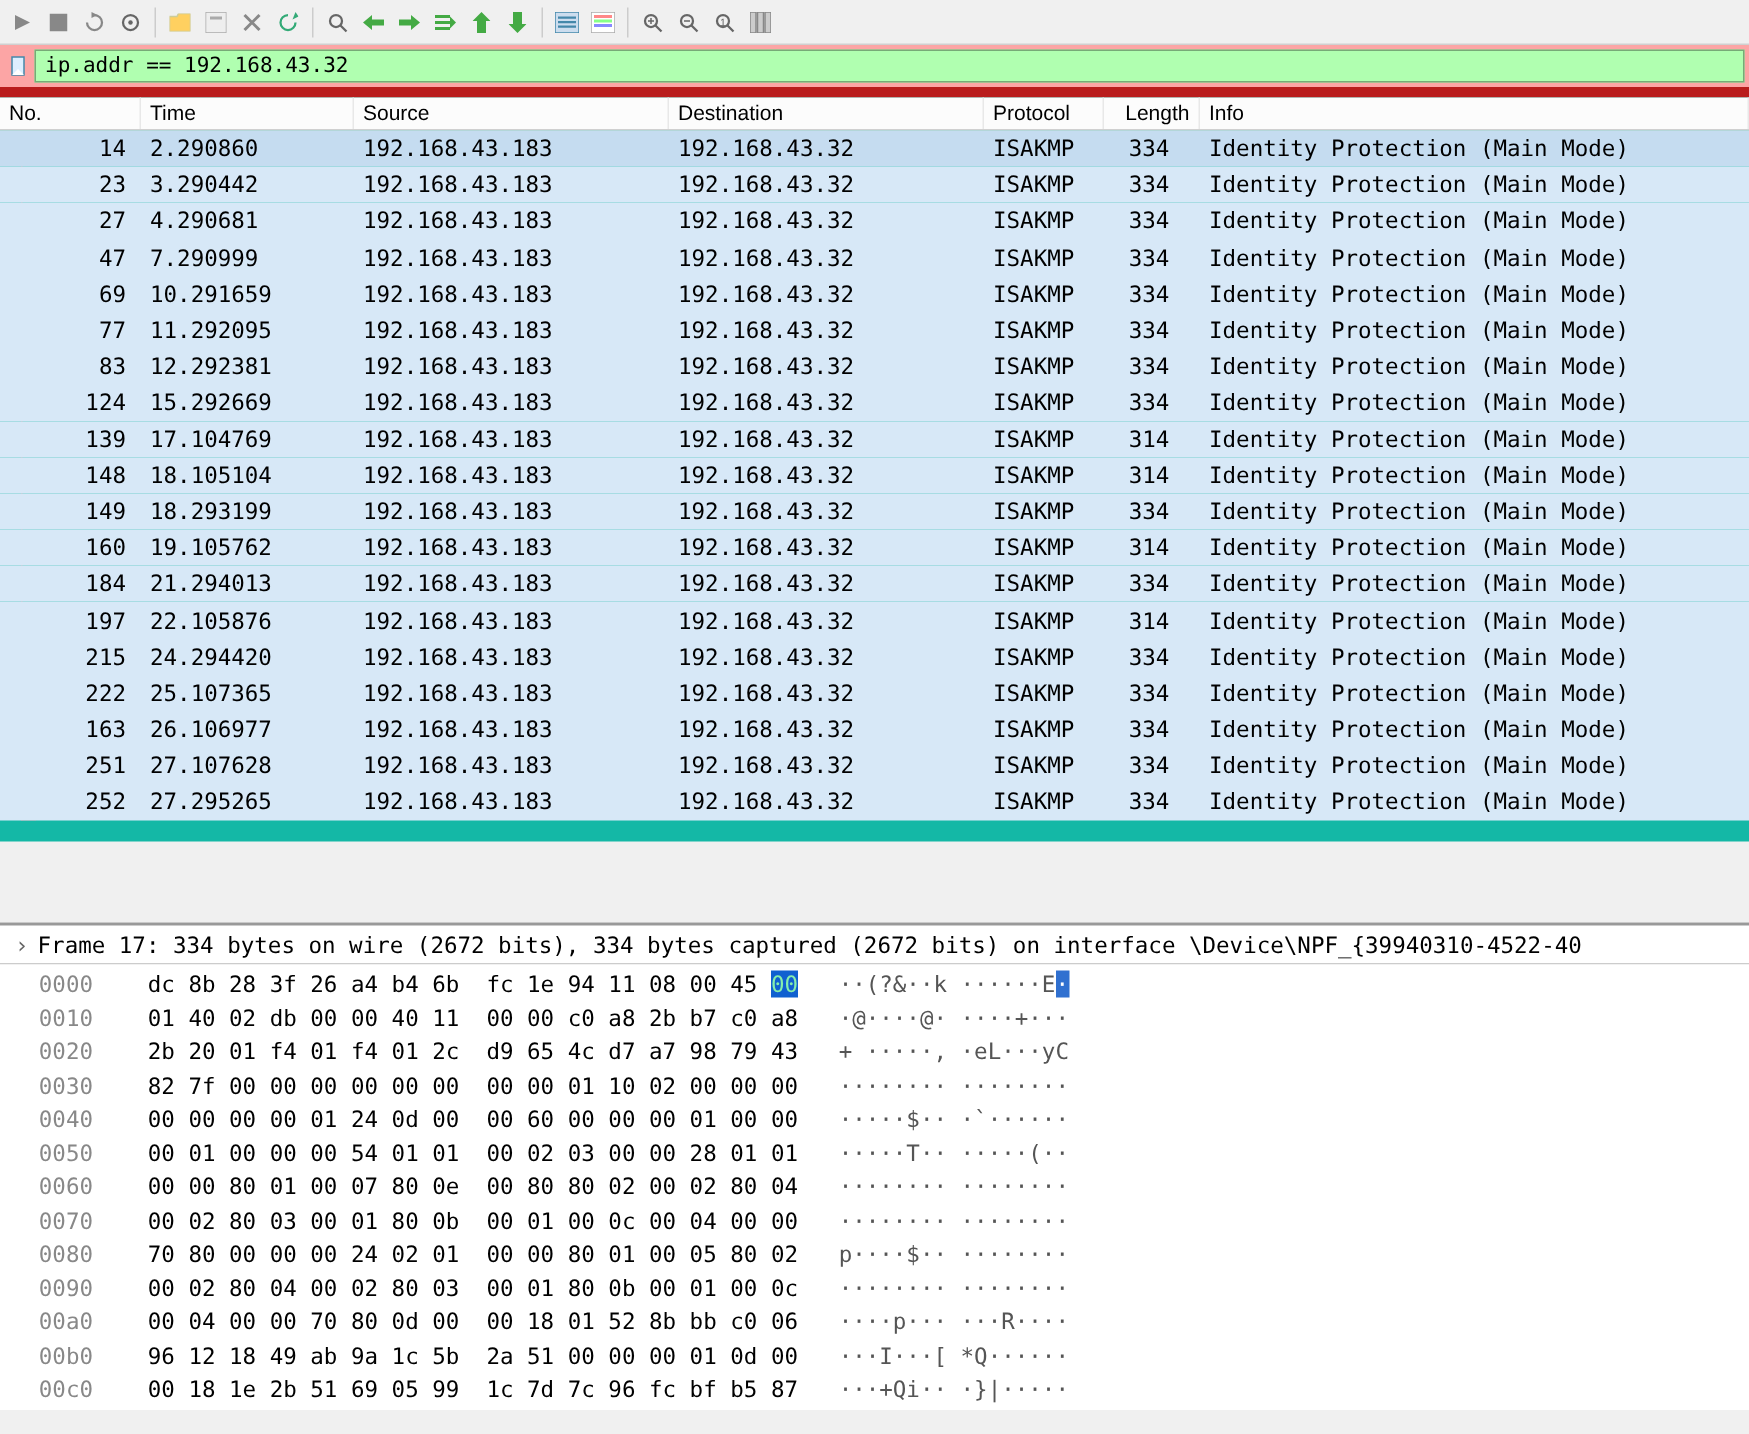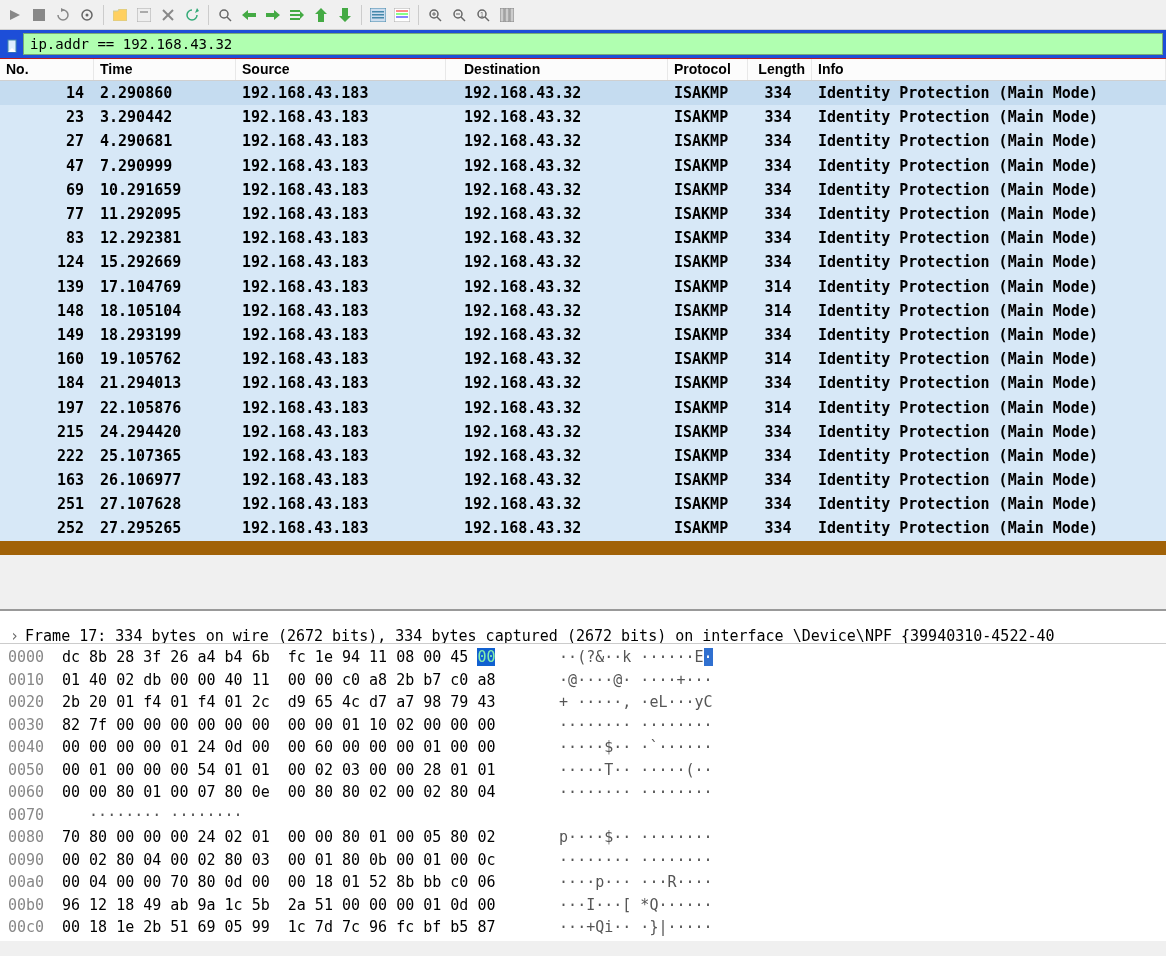--- a/index.html
+++ b/index.html
@@ -25,23 +25,23 @@
   height: 22px;
   display: flex;
   align-items: center;
   justify-content: center;
   cursor: pointer;
   border: 1px solid transparent;
 }
 .tb-sep { width: 1px; height: 20px; background: #ccc; margin: 0 3px; }
 .filter-bar {
   display: flex;
-  align-items: flex-end;
+  align-items: center;
   padding: 3px;
-  background: #1d4ed8;
+  background: #fca5a5;
   height: 28px;
 }
 .filter-icon {
   width: 18px;
   height: 18px;
   margin-right: 2px;
   display: flex;
   align-items: center;
   justify-content: center;
 }
@@ -49,41 +49,40 @@
   flex: 1;
   height: 22px;
   border: 1px solid #7a7;
   background: #b0ffb0;
   padding: 0 6px;
   font-family: "Consolas", monospace;
   font-size: 14px;
   outline: none;
 }
 .packet-list {
-  background: #a16207;
-  border-top: 1px solid #b91c1c;
-  font-weight: bold;
+  background: #14b8a6;
+  border-top: 7px solid #b91c1c;
 }
 .headers {
   display: flex;
   background: #fcfcfc;
   border-bottom: 1px solid #d0d0d0;
   height: 22px;
   font-size: 14px;
 }
 .headers div {
   padding: 2px 6px;
   border-right: 1px solid #e8e8e8;
   white-space: nowrap;
   overflow: hidden;
 }
 .col-no { width: 94px; text-align: left; }
 .col-time { width: 142px; }
 .col-src { width: 210px; }
-.col-dst { width: 210px; margin-left: 12px; }
+.col-dst { width: 210px; }
 .col-proto { width: 80px; }
 .col-len { width: 64px; text-align: right; }
 .col-info { flex: 1; }
 .plist-body { height: 474px; overflow: hidden; position: relative; }
 .prow {
   display: flex;
   height: 24.2px;
   font-family: "Consolas", monospace;
   font-size: 15px;
   align-items: center;
@@ -101,36 +100,36 @@
   width: 10px;
   border-left: 1px solid #888;
   border-top: 1px solid #888;
   border-bottom: 1px solid #888;
 }
 .details-pane {
   border-top: 2px solid #999;
   background: #fff;
   height: 28px;
   overflow: hidden;
-  padding: 16px 10px;
+  padding: 4px 10px;
   font-family: "Consolas", monospace;
   font-size: 15px;
   white-space: nowrap;
   margin-top: 54px;
   border-bottom: 1px solid #ccc;
 }
 .details-pane .expand { color: #666; margin-right: 6px; }
 .hex-pane {
   background: #fff;
   font-family: "Consolas", monospace;
   font-size: 15px;
   padding: 2px 8px;
   line-height: 22.5px;
 }
-.hex-row { display: flex; white-space: pre; }
+.hex-row { display: flex; white-space: pre; text-align: right; }
 .hex-offset { color: #888; width: 54px; }
 .hex-bytes { width: 470px; }
 .hex-ascii { color: #555; }
 .hex-hl { background: #1060d0; color: #86efac; }
 .hex-hl-asc { background: #3070d0; color: #fff; }
 svg { display: block; }
 </style>
 </head>
 <body>
 
@@ -466,19 +465,19 @@
 </div>
 
 <div class="hex-pane" id="hex-pane">
     <div class="hex-row"><span class="hex-offset">0000</span><span class="hex-bytes">dc 8b 28 3f 26 a4 b4 6b  fc 1e 94 11 08 00 45 <span class="hex-hl">00</span></span><span class="hex-ascii">   ··(?&amp;··k ······E<span class="hex-hl-asc">·</span></span></div>
     <div class="hex-row"><span class="hex-offset">0010</span><span class="hex-bytes">01 40 02 db 00 00 40 11  00 00 c0 a8 2b b7 c0 a8</span><span class="hex-ascii">   ·@····@· ····+···</span></div>
     <div class="hex-row"><span class="hex-offset">0020</span><span class="hex-bytes">2b 20 01 f4 01 f4 01 2c  d9 65 4c d7 a7 98 79 43</span><span class="hex-ascii">   + ·····, ·eL···yC</span></div>
     <div class="hex-row"><span class="hex-offset">0030</span><span class="hex-bytes">82 7f 00 00 00 00 00 00  00 00 01 10 02 00 00 00</span><span class="hex-ascii">   ········ ········</span></div>
     <div class="hex-row"><span class="hex-offset">0040</span><span class="hex-bytes">00 00 00 00 01 24 0d 00  00 60 00 00 00 01 00 00</span><span class="hex-ascii">   ·····$·· ·`······</span></div>
     <div class="hex-row"><span class="hex-offset">0050</span><span class="hex-bytes">00 01 00 00 00 54 01 01  00 02 03 00 00 28 01 01</span><span class="hex-ascii">   ·····T·· ·····(··</span></div>
     <div class="hex-row"><span class="hex-offset">0060</span><span class="hex-bytes">00 00 80 01 00 07 80 0e  00 80 80 02 00 02 80 04</span><span class="hex-ascii">   ········ ········</span></div>
-    <div class="hex-row"><span class="hex-offset">0070</span><span class="hex-ascii">   ········ ········</span></div>
+    <div class="hex-row"><span class="hex-offset">0070</span><span class="hex-bytes">00 02 80 03 00 01 80 0b  00 01 00 0c 00 04 00 00</span><span class="hex-ascii">   ········ ········</span></div>
     <div class="hex-row"><span class="hex-offset">0080</span><span class="hex-bytes">70 80 00 00 00 24 02 01  00 00 80 01 00 05 80 02</span><span class="hex-ascii">   p····$·· ········</span></div>
     <div class="hex-row"><span class="hex-offset">0090</span><span class="hex-bytes">00 02 80 04 00 02 80 03  00 01 80 0b 00 01 00 0c</span><span class="hex-ascii">   ········ ········</span></div>
     <div class="hex-row"><span class="hex-offset">00a0</span><span class="hex-bytes">00 04 00 00 70 80 0d 00  00 18 01 52 8b bb c0 06</span><span class="hex-ascii">   ····p··· ···R····</span></div>
     <div class="hex-row"><span class="hex-offset">00b0</span><span class="hex-bytes">96 12 18 49 ab 9a 1c 5b  2a 51 00 00 00 01 0d 00</span><span class="hex-ascii">   ···I···[ *Q······</span></div>
     <div class="hex-row"><span class="hex-offset">00c0</span><span class="hex-bytes">00 18 1e 2b 51 69 05 99  1c 7d 7c 96 fc bf b5 87</span><span class="hex-ascii">   ···+Qi·· ·}|·····</span></div>
   </div>
 
 </body></html>

